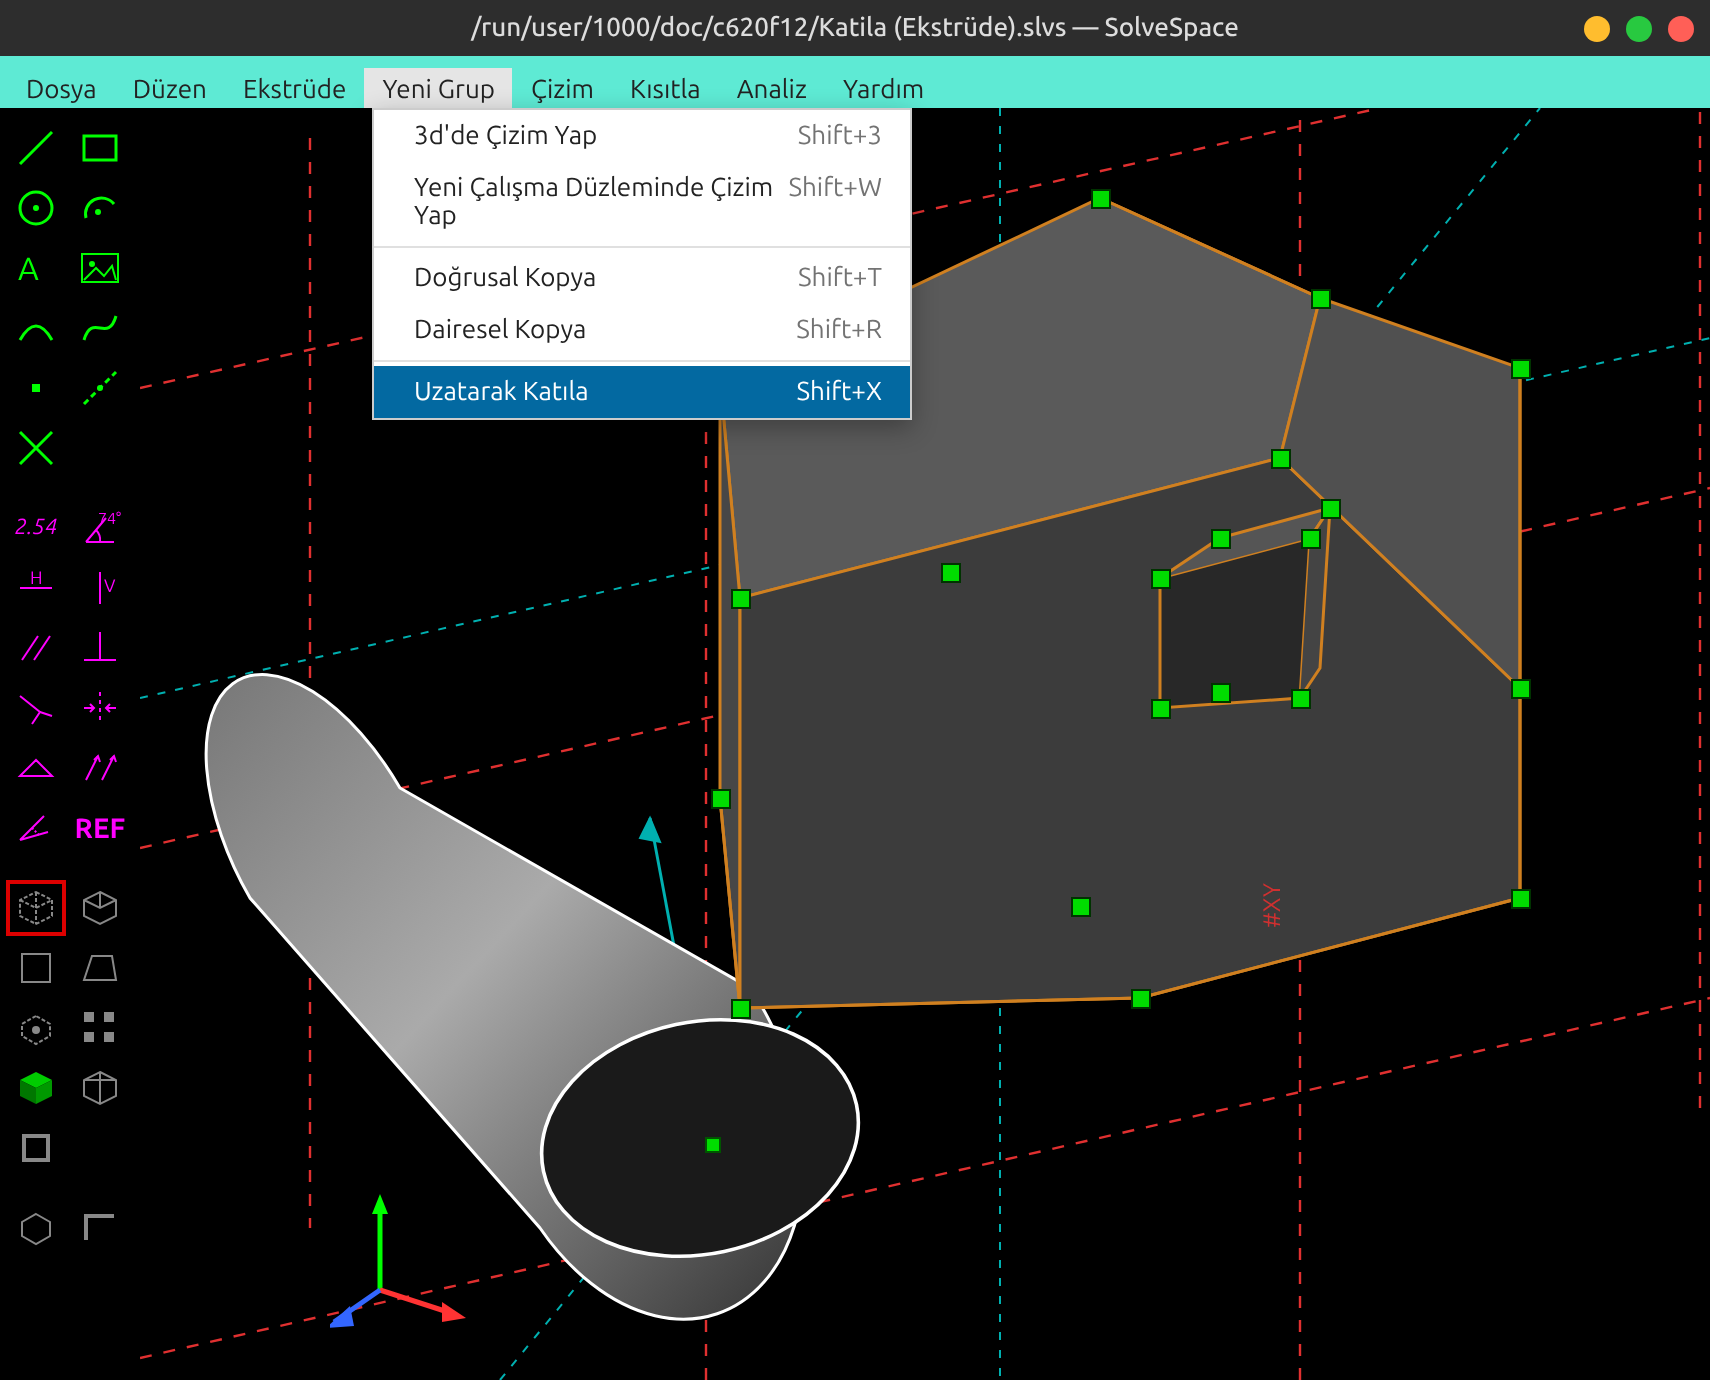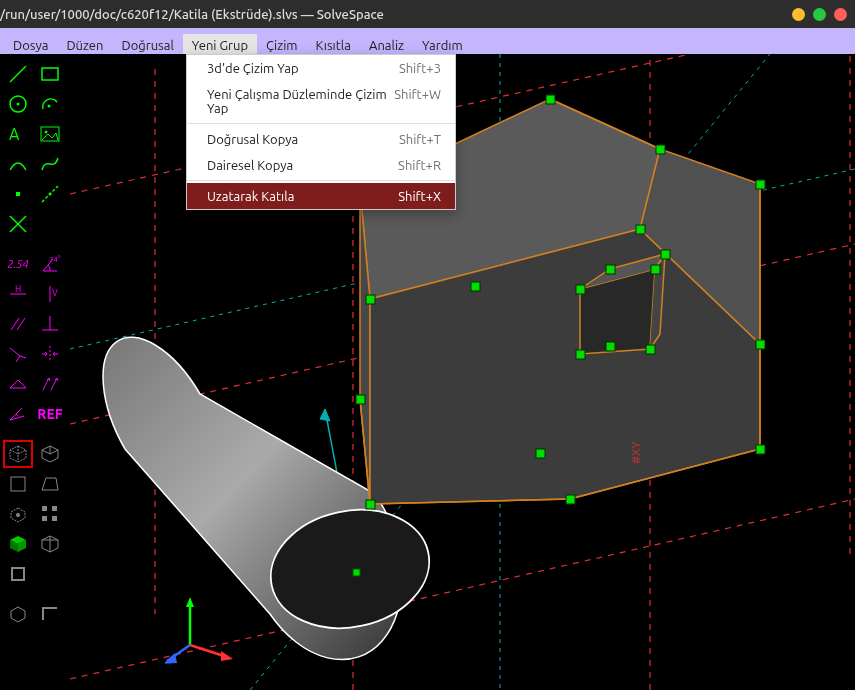--- a/index.html
+++ b/index.html
@@ -1,34 +1,34 @@
 <!DOCTYPE html>
 <html><head>
 <meta charset="utf-8">
 <style>
 * { margin: 0; padding: 0; box-sizing: border-box; font-family: "Ubuntu", "Segoe UI", sans-serif; }
 body { background: #1e1e1e; width: 855px; height: 690px; overflow: hidden; position: relative; }
-.titlebar { height: 28px; background: #2d2d2d; display: flex; align-items: center; position: relative; color: #ddd; font-size: 13px; font-weight: 500; }
+.titlebar { height: 28px; background: #2d2d2d; display: flex; align-items: center; justify-content: center; position: relative; color: #ddd; font-size: 13px; font-weight: 500; }
 .window-controls { position: absolute; right: 8px; display: flex; gap: 8px; }
 .wc { width: 13px; height: 13px; border-radius: 50%; }
 .wc-min { background: #ffbd2e; }
 .wc-max { background: #28c940; }
 .wc-close { background: #ff5f57; }
-.menubar { height: 34px; background: #c4b5fd; display: flex; align-items: center; padding: 0 4px; font-size: 13px; color: #222; }
+.menubar { height: 34px; background: #5eead4; display: flex; align-items: center; padding: 0 4px; font-size: 13px; color: #222; }
 .menu-item { padding: 4px 9px; cursor: pointer; }
 .menu-item.open { background: #e5e5e5; }
 .content { position: absolute; top: 54px; left: 0; right: 0; bottom: 0; display: flex; }
 .toolbar { width: 70px; background: #000; display: flex; flex-wrap: wrap; align-content: flex-start; padding: 6px 3px; gap: 2px 2px; }
 .tool { width: 30px; height: 28px; display: flex; align-items: center; justify-content: center; cursor: pointer; position: relative; }
 .tool.active { outline: 2px solid #d00; outline-offset: -2px; }
 .tool svg { display: block; }
 .canvas { flex: 1; background: #000; position: relative; overflow: hidden; }
 .dropdown { position: absolute; top: 54px; left: 186px; width: 270px; background: #fff; border: 1px solid #ccc; box-shadow: 0 4px 12px rgba(0,0,0,0.3); font-size: 13px; color: #222; z-index: 100; }
 .dd-item { display: flex; justify-content: space-between; padding: 6px 14px 6px 20px; cursor: pointer; }
-.dd-item.hl { background: #7f1d1d; color: #fff; }
+.dd-item.hl { background: #0369a1; color: #fff; }
 .dd-shortcut { color: #737373; }
 .dd-item.hl .dd-shortcut { color: #fff; }
 .dd-sep { height: 1px; background: #e0e0e0; margin: 2px 0; }
 .axis-gizmo { position: absolute; left: 95px; bottom: 25px; width: 70px; height: 70px; }
 .tool-sep { width: 62px; height: 8px; }
 </style>
 </head>
 <body>
 
 <div class="titlebar">
@@ -36,21 +36,21 @@
   <div class="window-controls">
     <div class="wc wc-min"></div>
     <div class="wc wc-max"></div>
     <div class="wc wc-close"></div>
   </div>
 </div>
 
 <div class="menubar">
   <div class="menu-item">Dosya</div>
   <div class="menu-item">Düzen</div>
-  <div class="menu-item">Doğrusal</div>
+  <div class="menu-item">Ekstrüde</div>
   <div class="menu-item open">Yeni Grup</div>
   <div class="menu-item">Çizim</div>
   <div class="menu-item">Kısıtla</div>
   <div class="menu-item">Analiz</div>
   <div class="menu-item">Yardım</div>
 </div>
 
 <div class="content">
   <div class="toolbar">
 

